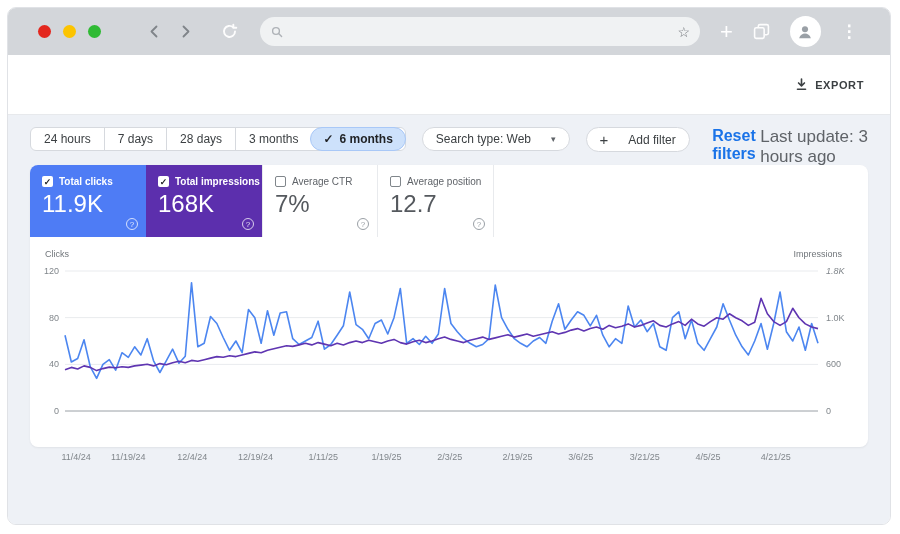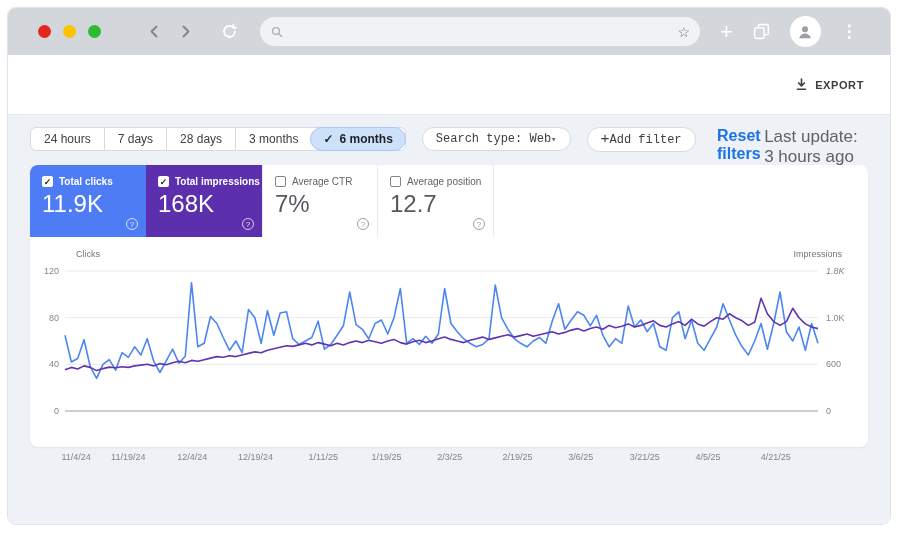--- a/index.html
+++ b/index.html
@@ -29,21 +29,21 @@
 
   
   .graybody { background:#eef1f6; height:410px; padding:12px 22px 0 22px; }
 
   
   .filterrow { display:flex; align-items:flex-start; height:24px; }
   .seg { display:inline-flex; background:#fff; border:1px solid #d6d9de; border-radius:6px; }
   .seg button { border:none; background:none; padding:4px 13px; font-size:12px; color:#3c4043; font-family:inherit; cursor:pointer; border-left:1px solid #d6d9de; white-space:nowrap; }
   .seg button:first-child { border-left:none; }
   .seg button.sel { background:#cde1fb; border:1px solid #a9c8f7; border-radius:13px; margin:-1px; padding:4px 12px; display:flex; align-items:center; gap:6px; color:#1f2124; font-weight:bold; }
-  .pillbtn { margin-left:16px; display:flex; align-items:center; gap:0; background:#fff; border:1px solid #d6d9de; border-radius:14px; padding:4px 13px; font-size:12px; color:#3c4043; font-family:Liberation Mono, monospace; cursor:pointer; white-space:nowrap; }
+  .pillbtn { margin-left:16px; display:flex; align-items:center; gap:20px; background:#fff; border:1px solid #d6d9de; border-radius:14px; padding:4px 13px; font-size:12px; color:#3c4043; font-family:Liberation Sans, sans-serif; cursor:pointer; white-space:nowrap; }
   .caret { font-size:9px; color:#5f6368; }
   .pillbtn .plus { font-size:15px; color:#3c4043; line-height:1; font-weight:400; }
   .resetlink { margin-left:18px; background:none; border:none; color:#1a73e8; font-size:16px; font-weight:bold; font-family:inherit; cursor:pointer; }
   .lastupdate { margin-left:auto; font-size:17px; color:#5f6368; }
 
   
   .card { margin-top:14px; background:#fff; border-radius:8px; height:282px; box-shadow:0 1px 2px rgba(60,64,67,.08); position:relative; }
   .tiles { display:flex; height:72px; }
   .tile { width:116px; position:relative; padding:11px 10px 0 12px; cursor:pointer; }
   .tile-clicks { background:#4e7cf5; border-radius:8px 0 0 0; }
@@ -60,21 +60,21 @@
   .tvalue { font-size:24px; margin-top:3px; }
   .tile-clicks .tvalue, .tile-impressions .tvalue { color:#fff; }
   .tile-ctr .tvalue, .tile-pos .tvalue { color:#55595e; }
   .qmark { position:absolute; right:8px; bottom:7px; width:12px; height:12px; border-radius:50%; font-size:8px; display:flex; align-items:center; justify-content:center; }
   .tile-clicks .qmark, .tile-impressions .qmark { border:1px solid rgba(255,255,255,.75); color:rgba(255,255,255,.85); }
   .tile-ctr .qmark, .tile-pos .qmark { border:1px solid #9aa0a6; color:#9aa0a6; }
 
   
   .chartzone { position:relative; height:210px; }
   .axtitle { position:absolute; font-size:9px; color:#70757a; top:12px; }
-  .axtitle.left { left:15px;margin-left:31px; }
+  .axtitle.left { left:15px; }
   .axtitle.right { right:26px; }
   .plotbox { position:absolute; left:35px; right:50px; top:34px; height:140px; }
   .plotbox svg { width:100%; height:100%; display:block; overflow:visible; }
   .yticks { position:absolute; top:34px; height:140px; }
   .yticks span { position:absolute; font-size:9px; color:#80868b; white-space:nowrap; }
   #yl { left:0; width:29px; } #yl span { right:0; }
   #yr { right:6px; width:36px; } #yr span { left:0; }
   .xticks { position:absolute; left:35px; right:50px; top:180px; height:12px;margin-top:35px; }
   .xticks span { position:absolute; font-size:9px; color:#80868b; transform:translateX(-50%); white-space:nowrap; }
 </style>

